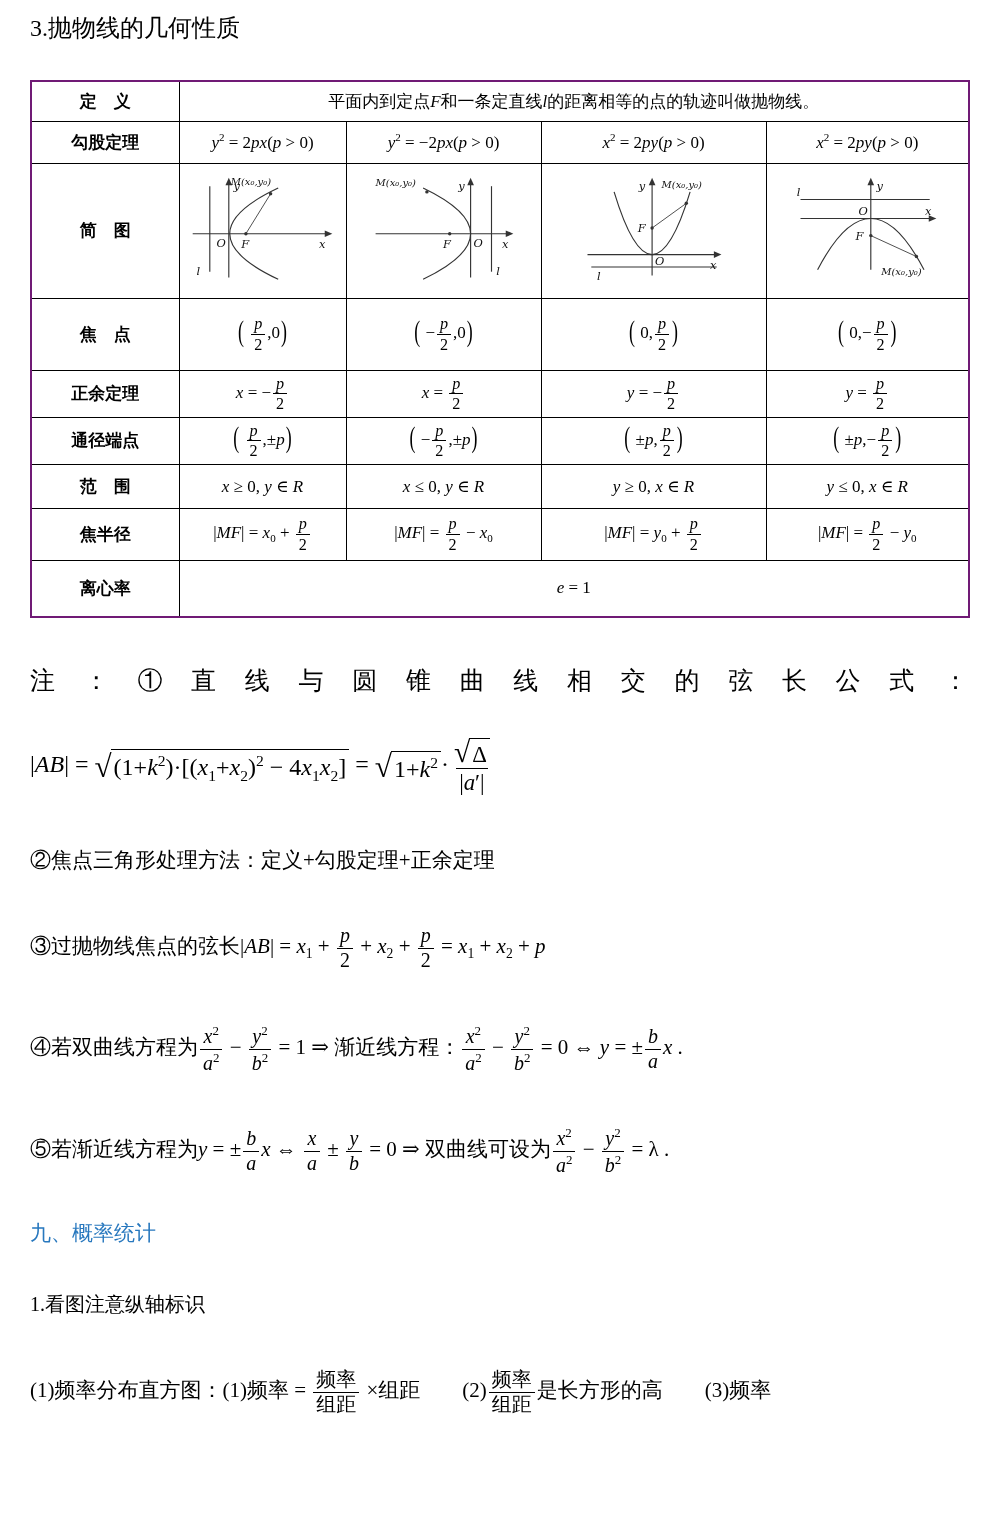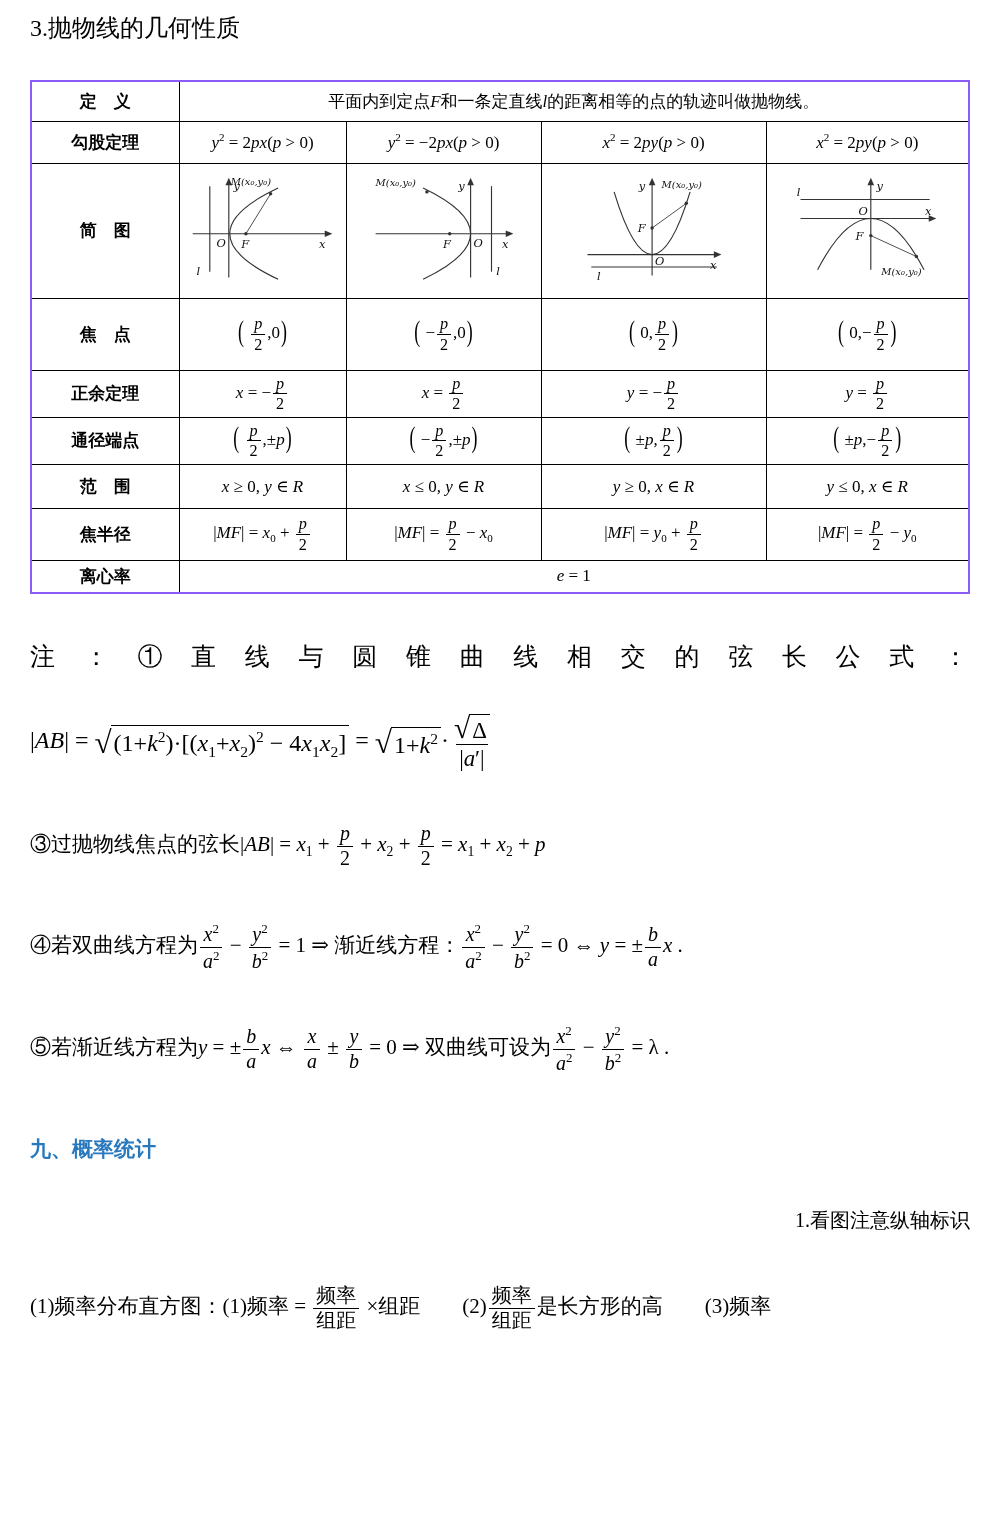--- a/index.html
+++ b/index.html
@@ -2,36 +2,36 @@
 <html><head>
 <meta charset="utf-8">
 <style>
   *{margin:0;padding:0;box-sizing:border-box;}
   html,body{background:#fff;}
   body{width:1000px;min-height:1519px;color:#000;font-family:"Liberation Serif","DejaVu Serif",serif;}
   .page{padding:12px 30px 30px 30px;}
   .title{font-size:24px;font-weight:400;margin-bottom:36px;}
 
   
-  .tbl{border-collapse:collapse;width:938px;table-layout:fixed;border:2px solid #8b5cf6;}
+  .tbl{border-collapse:collapse;width:938px;table-layout:fixed;border:2px solid #701a75;}
   .tbl td{border:1px solid #000;text-align:center;vertical-align:middle;font-size:17px;padding:2px;}
   .lbl{font-weight:700;font-size:17px;}
   .def{text-align:left;padding-left:12px;font-size:15px;}
   .ecc{padding-right:330px;}
   tr.h40 td{height:40px}tr.h42 td{height:42px}tr.h135 td{height:135px}tr.h72 td{height:72px}
   tr.h60 td{height:60px}tr.h47 td{height:47px}tr.h43 td{height:43px}tr.h44 td{height:44px}
-  tr.h52 td{height:52px}tr.h45 td{height:33px}
+  tr.h52 td{height:52px}tr.h45 td{height:57px}
   .sk{padding:1px 0;}
 
   
   .spread{margin-top:46px;font-size:25px;text-align:justify;text-align-last:justify;width:938px;}
   .note{margin-top:50px;font-size:21px;}
   .formula{margin-top:40px;font-size:24px;}
-  .blue{margin-top:60px;font-size:21px;font-weight:700;}
-  .sub{margin-top:44px;font-size:20px;text-align:right;}
+  .blue{margin-top:42px;font-size:21px;font-weight:400;}
+  .sub{margin-top:44px;font-size:20px;}
 
   
   i{font-style:italic;}
   sup,sub{font-size:0.65em;}
   .frac{display:inline-flex;flex-direction:column;align-items:center;vertical-align:middle;margin:0 2px;line-height:1.2;font-size:0.95em;}
   .fn,.fd{padding:0 3px;display:block;}
   .fd{border-top:1px solid #000;}
   .sqrt{display:inline-flex;align-items:stretch;vertical-align:middle;}
   .rsign{align-self:center;font-size:1.3em;line-height:1;margin-right:-1px;}
   .rbody{border-top:1.2px solid #000;padding:2px 3px 0 3px;}
@@ -267,20 +267,21 @@
         <span class="rsign">√</span>
         <span class="rbody">1+<i>k</i><sup>2</sup></span>
       </span>·<span class="frac">
         <span class="fn"><span class="sqrt">
             <span class="rsign">√</span>
             <span class="rbody">Δ</span>
           </span></span>
         <span class="fd">|<i>a</i>′|</span>
       </span></p>
 
+  <p class="note">②焦点三角形处理方法：定义+勾股定理+正余定理</p>
 
   <p class="note">③过抛物线焦点的弦长|<i>AB</i>| = <i>x</i><sub>1</sub> + <span class="frac">
         <span class="fn"><i>p</i></span>
         <span class="fd">2</span>
       </span> + <i>x</i><sub>2</sub> + <span class="frac">
         <span class="fn"><i>p</i></span>
         <span class="fd">2</span>
       </span> = <i>x</i><sub>1</sub> + <i>x</i><sub>2</sub> + <i>p</i></p>
 
   <p class="note">④若双曲线方程为<span class="frac">

